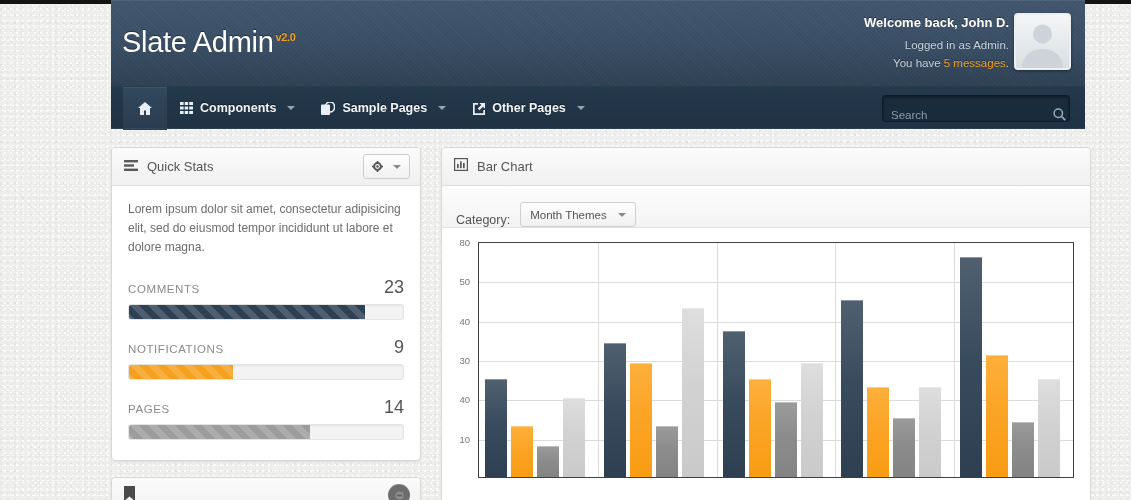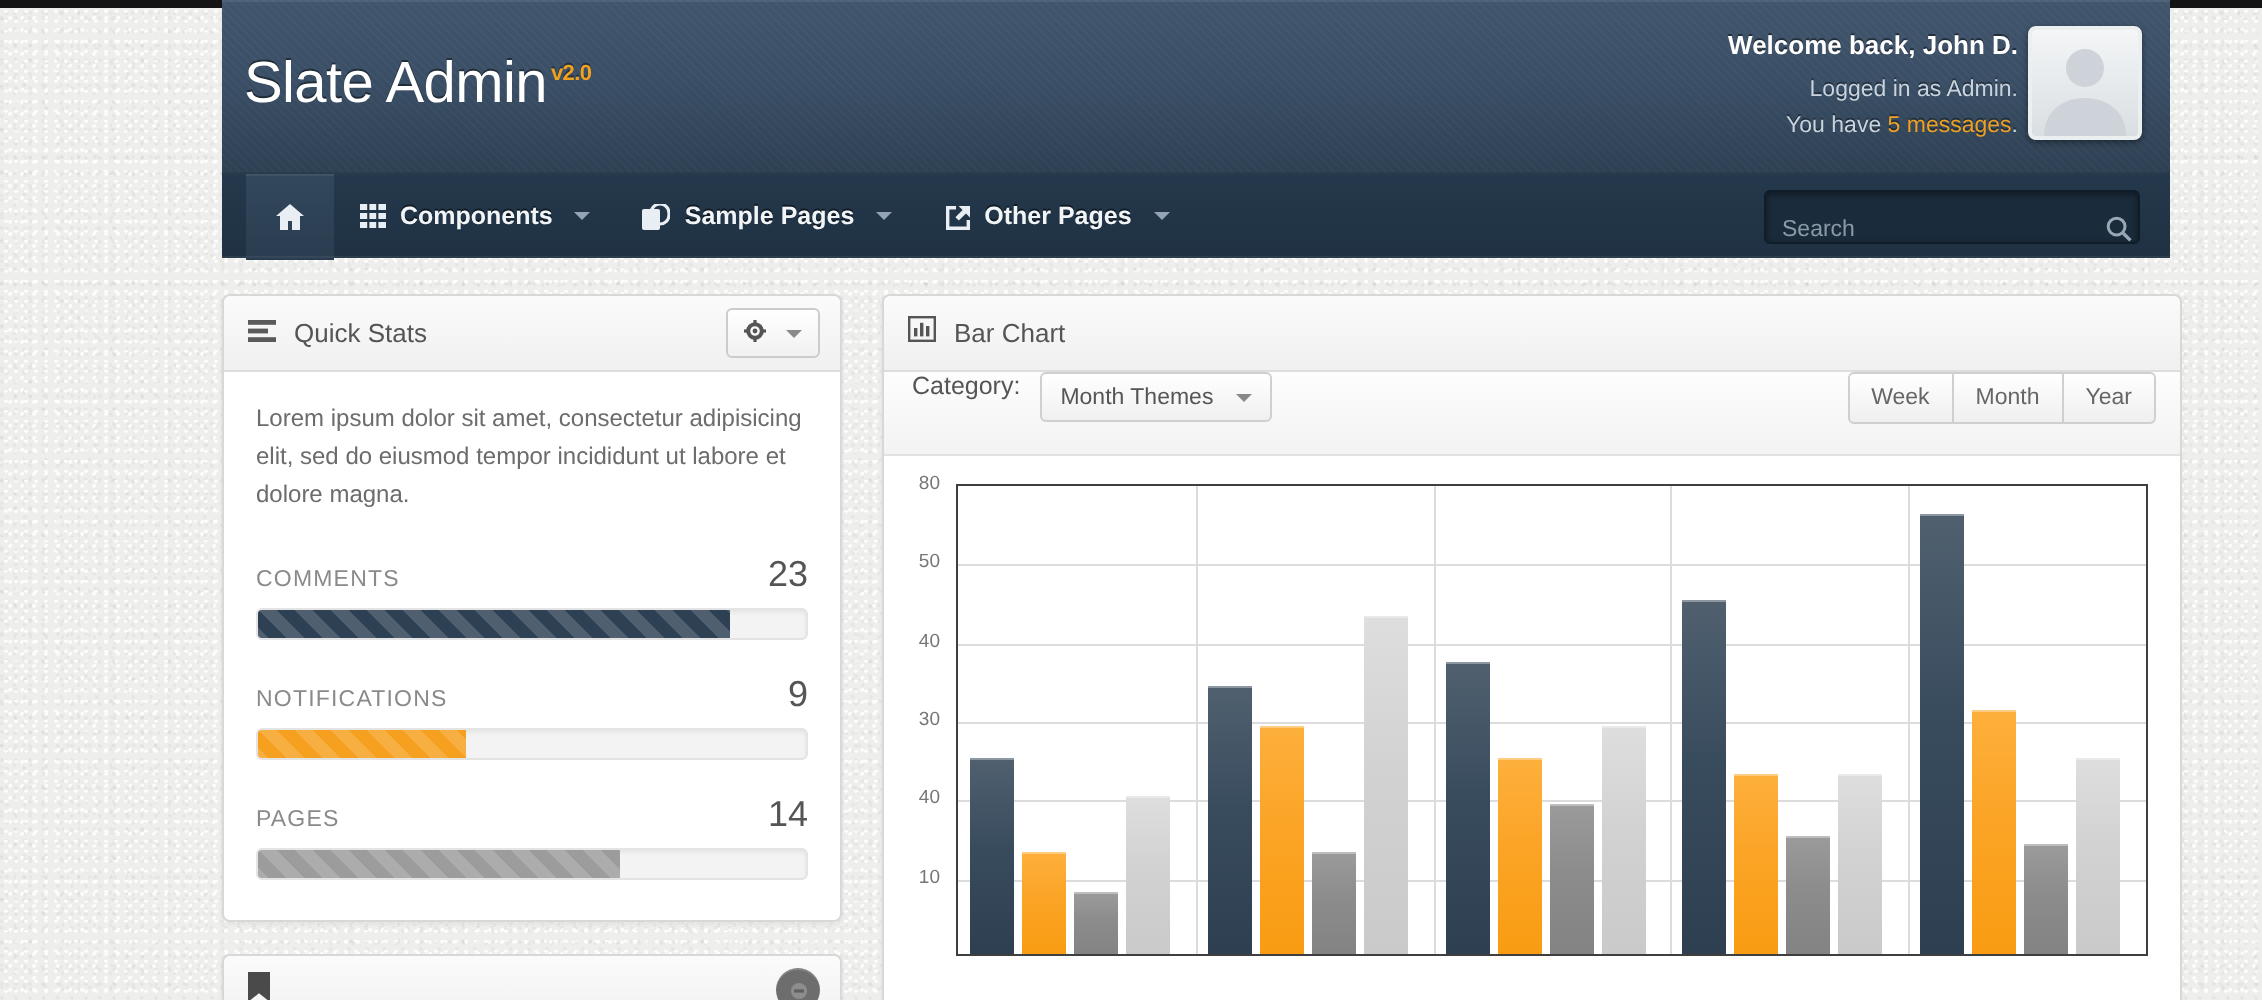--- a/index.html
+++ b/index.html
@@ -200,21 +200,21 @@
     position: absolute; right: 10px; top: 6px;
     width: 22px; height: 22px; border-radius: 50%;
     background: #6d6d6d;
     display: flex; align-items: center; justify-content: center;
     box-shadow: inset 0 1px 0 rgba(255,255,255,.16);
     cursor: pointer;
   }
 
   
   .chart-toolbar {
-    display: flex; align-items: flex-start;
+    display: flex; align-items: flex-end;
     height: 42px; padding: 0 14px;
     background: linear-gradient(to bottom, #fdfdfd 0%, #f3f3f3 100%);
     border-bottom: 1px solid #e2e2e2;
     position: relative;
   }
   .cat-label { font-size: 12.5px; color: #555; margin-right: 10px; }
   .select-btn {
     display: flex; align-items: center; gap: 7px;
     height: 25px; padding: 0 9px;
     font-size: 11.5px; color: #555;
@@ -469,25 +469,20 @@
             </span>
             <span>Bar Chart</span>
           </div>
         </div>
 
         <div class="chart-toolbar">
           <span class="cat-label">Category:</span>
           <div class="select-btn">
             <span>Month Themes</span>
             <span class="caret"></span>
-          </div>
-          <div class="btn-group">
-            <div class="gbtn">Week</div>
-            <div class="gbtn">Month</div>
-            <div class="gbtn">Year</div>
           </div>
         </div>
 
         <div class="plot-wrap">
           <div class="plot">
             <div class="y-axis" id="yaxis">
                 <div class="y-tick" style="top: 196.667px;">10</div>
                 <div class="y-tick" style="top: 157.333px;">40</div>
                 <div class="y-tick" style="top: 118px;">30</div>
                 <div class="y-tick" style="top: 78.6667px;">40</div>

